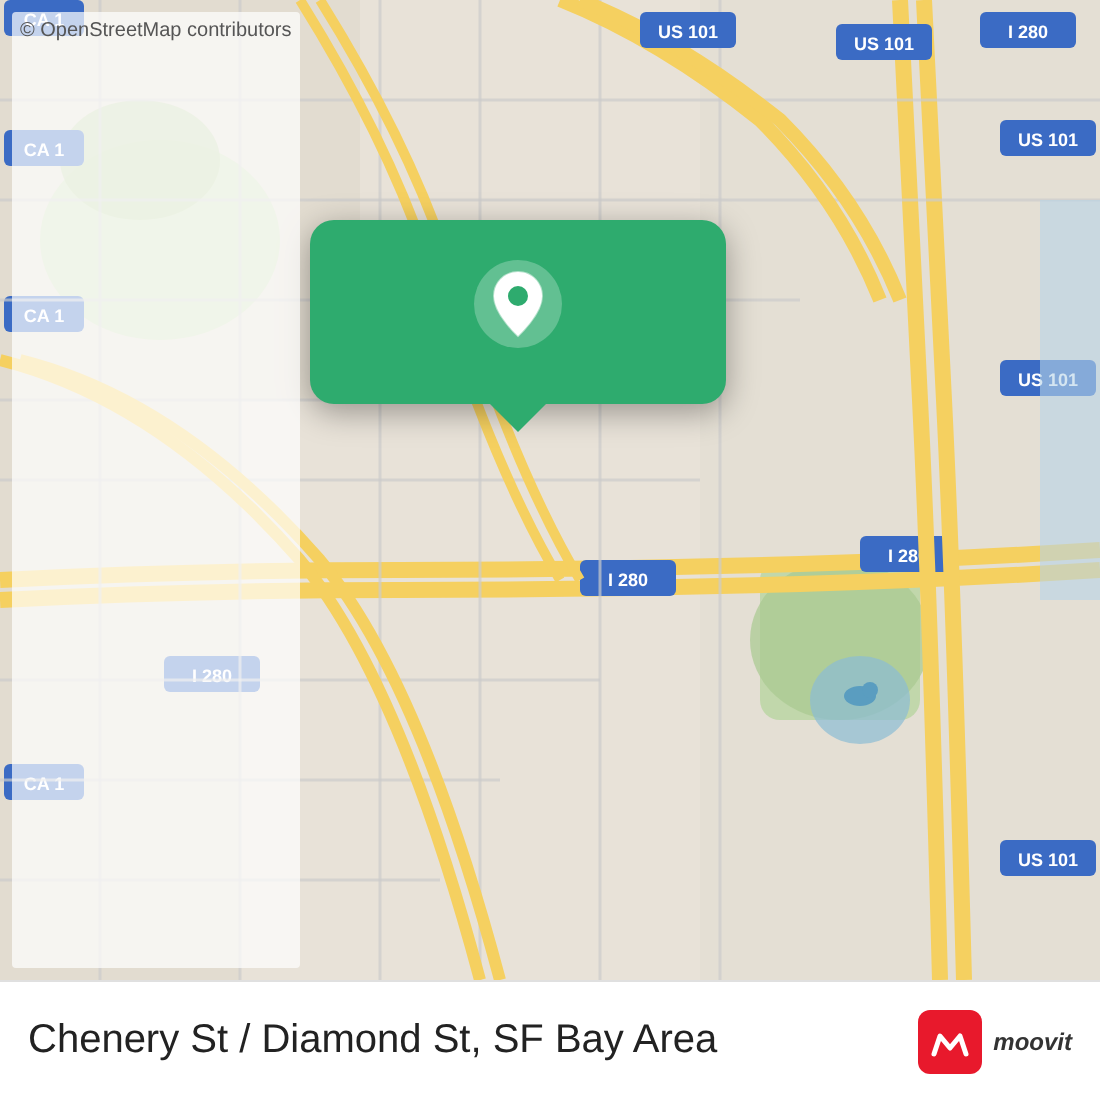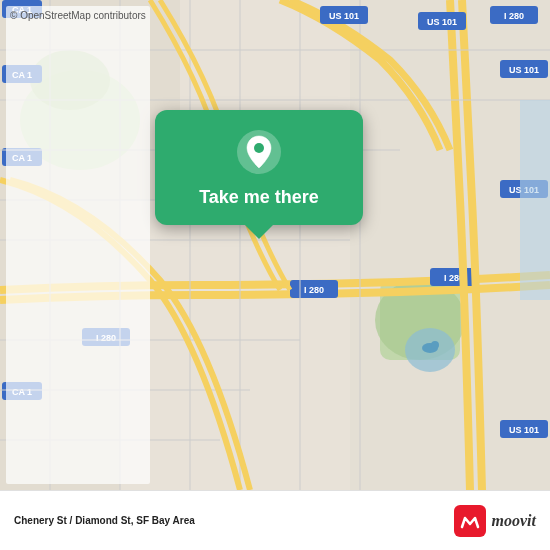--- a/index.html
+++ b/index.html
@@ -198,31 +198,30 @@
 
   
   <div id="location-card">
 
     <svg class="pin-icon" viewBox="0 0 48 48" xmlns="http://www.w3.org/2000/svg">
       <circle cx="24" cy="24" r="22" fill="rgba(255,255,255,0.25)"></circle>
       <path d="M24 8 C17 8 12 13.5 12 20 C12 29 24 40 24 40 C24 40 36 29 36 20 C36 13.5 31 8 24 8 Z" fill="white" stroke="rgba(255,255,255,0.5)" stroke-width="1"></path>
       <circle cx="24" cy="20" r="5" fill="#2eab6e"></circle>
     </svg>
 
-    <span class="card-label">Take me there</span>
   </div>
 
   
   <div class="copyright-text" style="position:absolute; bottom:6px; left:6px; font-size:10px; color:#555; background:rgba(255,255,255,0.7); padding:4px 4px; border-radius:2px;">© OpenStreetMap contributors</div>
 </div>
 
 <div id="bottom-bar">
-  <span style="font-size:10px; font-weight:700; color:#222; max-width:360px;">Chenery St / Diamond St, SF Bay Area</span>
+  <span style="font-size:20px; font-weight:400; color:#222; max-width:360px;">Chenery St / Diamond St, SF Bay Area</span>
 
   <div id="moovit-logo">
 
     <svg class="moovit-icon" viewBox="0 0 32 32" xmlns="http://www.w3.org/2000/svg">
       <rect width="32" height="32" rx="6" fill="#e8192c"></rect>
       <path d="M8 22 L11 13 L16 19 L21 13 L24 22" stroke="white" stroke-width="2.5" fill="none" stroke-linejoin="round" stroke-linecap="round"></path>
     </svg>
-    <span style="font-size:16px; font-weight:800; color:#333; font-style:italic;font-family:Liberation Serif, serif;">moovit</span>
+    <span style="font-size:12px; font-weight:800; color:#333; font-style:italic;">moovit</span>
   </div>
 </div>
 
 </body></html>

